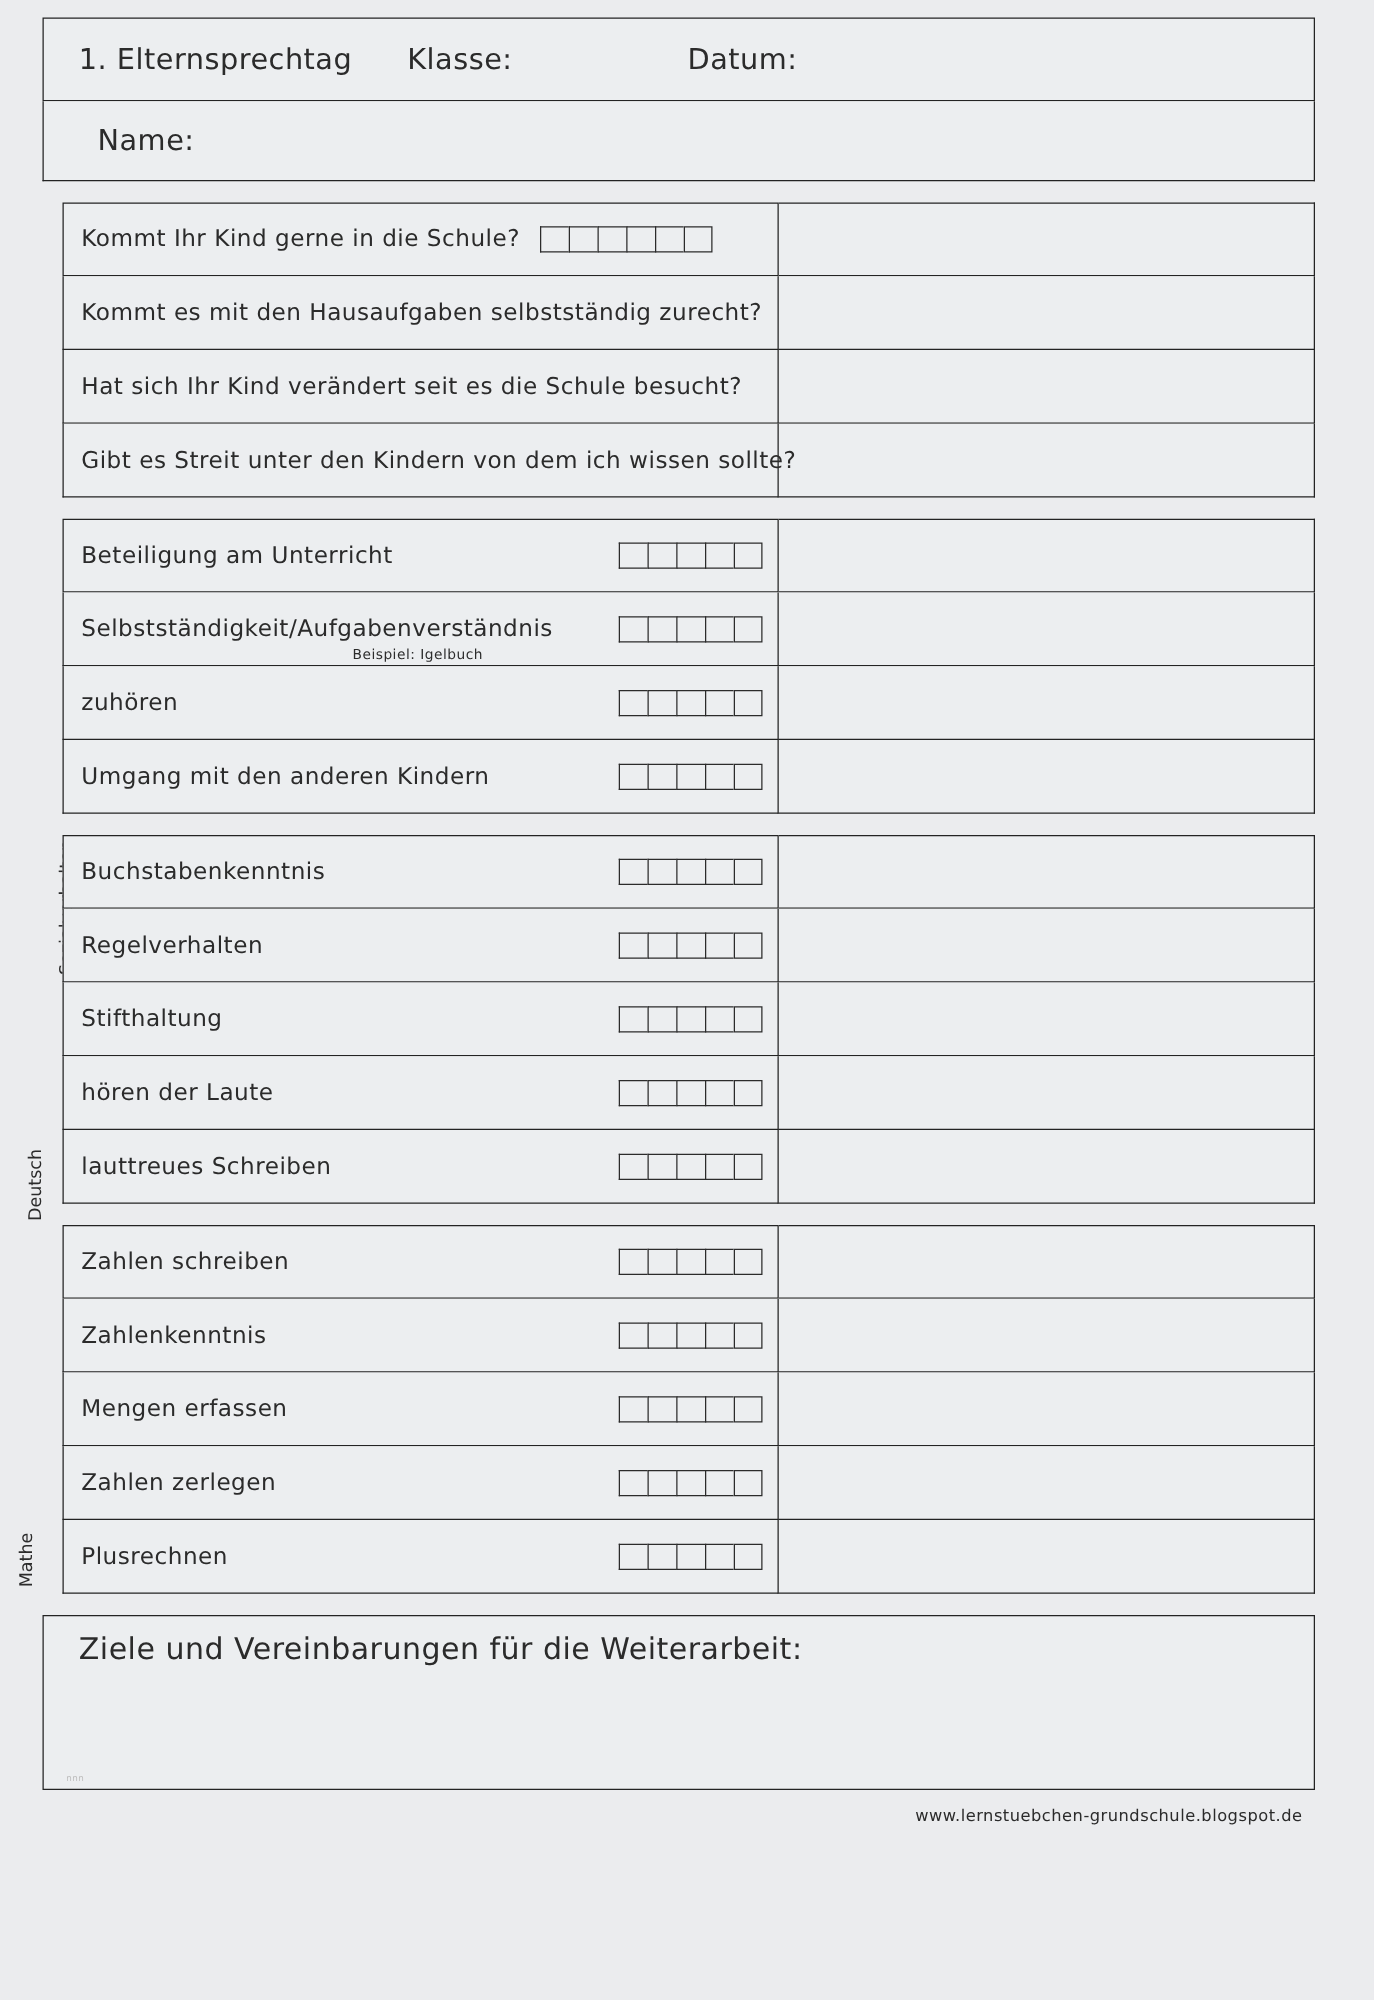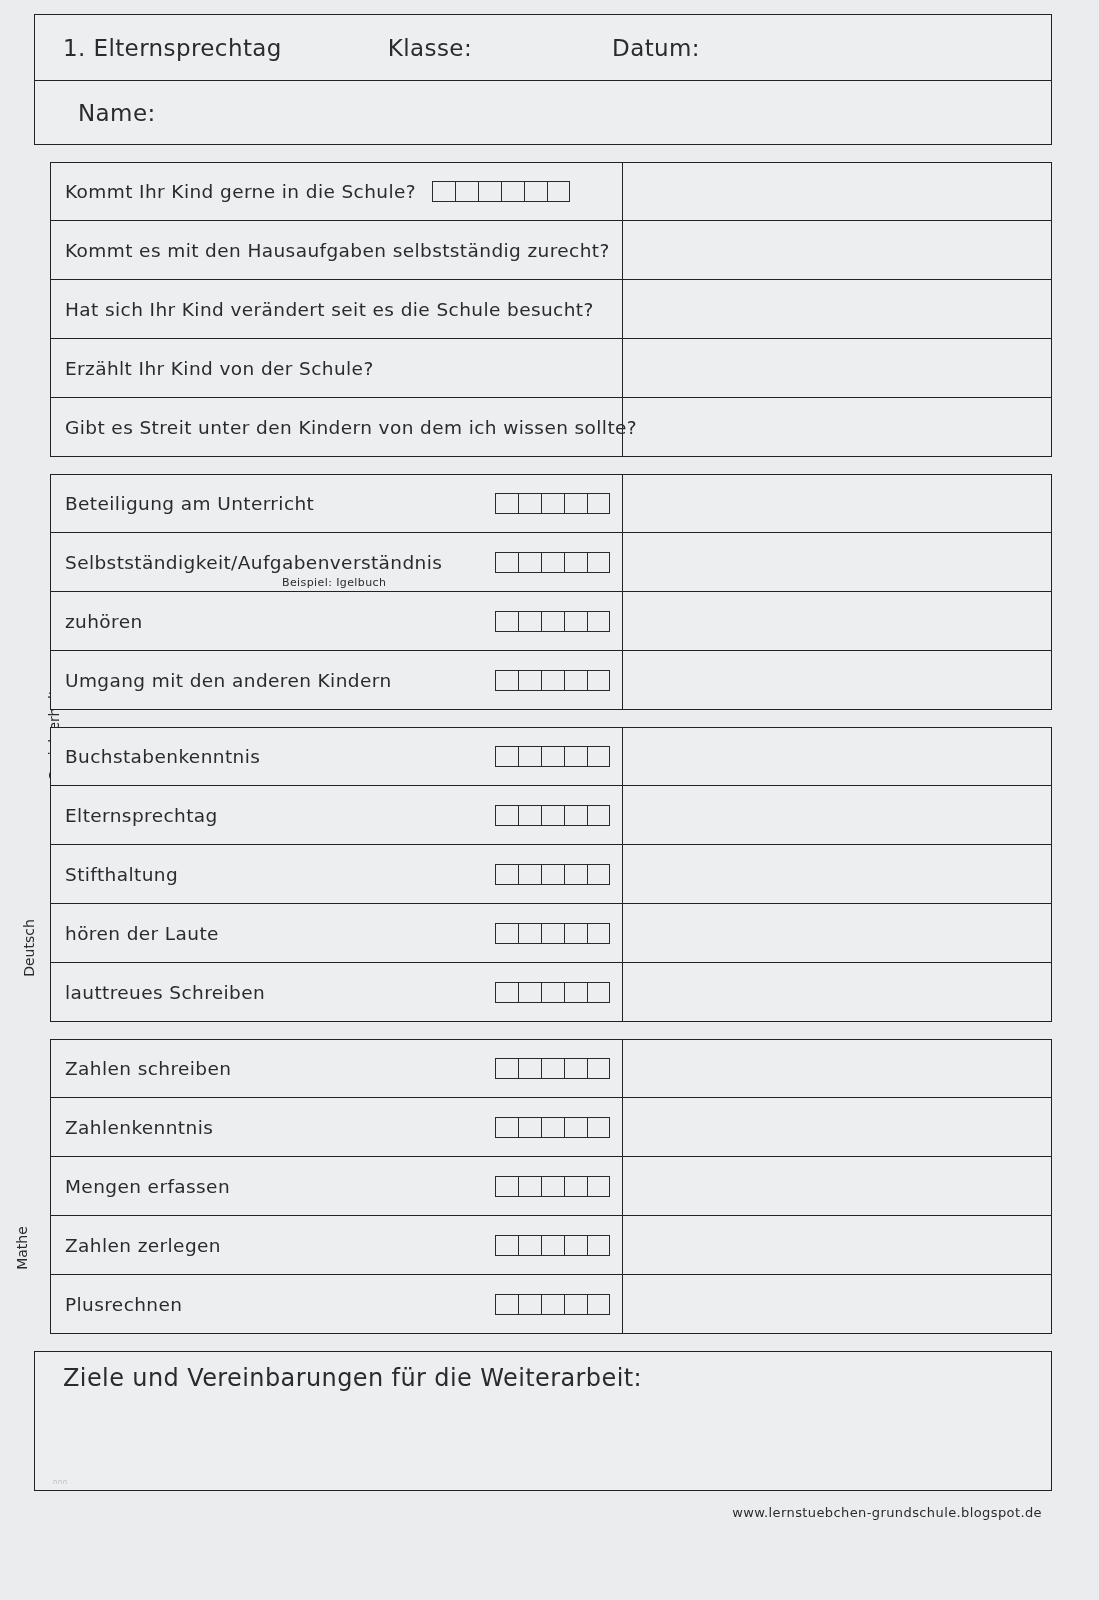--- a/index.html
+++ b/index.html
@@ -69,21 +69,21 @@
   }
 
   
   .header-top {
     height: 67px;
     display: flex;
     align-items: center;
     padding-left: 28px;
     font-size: 23px;
   }
-  .header-top .t1 { margin-right: 106px; }
+  .header-top .t1 { margin-right: 44px; }
   .header-top .t2 { margin-right: 140px; }
 
   .header-name {
     height: 64px;
     display: flex;
     align-items: center;
     padding-left: 43px;
     font-size: 23px;
     border-top: none;
   }
@@ -225,26 +225,20 @@
         <div class="right"></div>
       </div>
 
       <div class="row">
         <div class="left hand">
           <span class="label-text">Hat sich Ihr Kind verändert seit es die Schule besucht?</span>
         </div>
         <div class="right"></div>
       </div>
 
-      <div class="row">
-        <div class="left hand">
-          <span class="label-text">Erzählt Ihr Kind von der Schule?</span>
-        </div>
-        <div class="right"></div>
-      </div>
 
       <div class="row">
         <div class="left hand">
           <span class="label-text">Gibt es Streit unter den Kindern von dem ich wissen sollte?</span>
         </div>
         <div class="right"></div>
       </div>
 
     </div>
 
@@ -321,21 +315,21 @@
             <span class="cell"></span>
             <span class="cell"></span>
             <span class="cell"></span>
           </span>
         </div>
         <div class="right"></div>
       </div>
 
       <div class="row">
         <div class="left hand">
-          <span class="label-text">Elternsprechtag</span>
+          <span class="label-text">Regelverhalten</span>
           <span class="scale">
             <span class="cell"></span>
             <span class="cell"></span>
             <span class="cell"></span>
             <span class="cell"></span>
             <span class="cell"></span>
           </span>
         </div>
         <div class="right"></div>
       </div>

